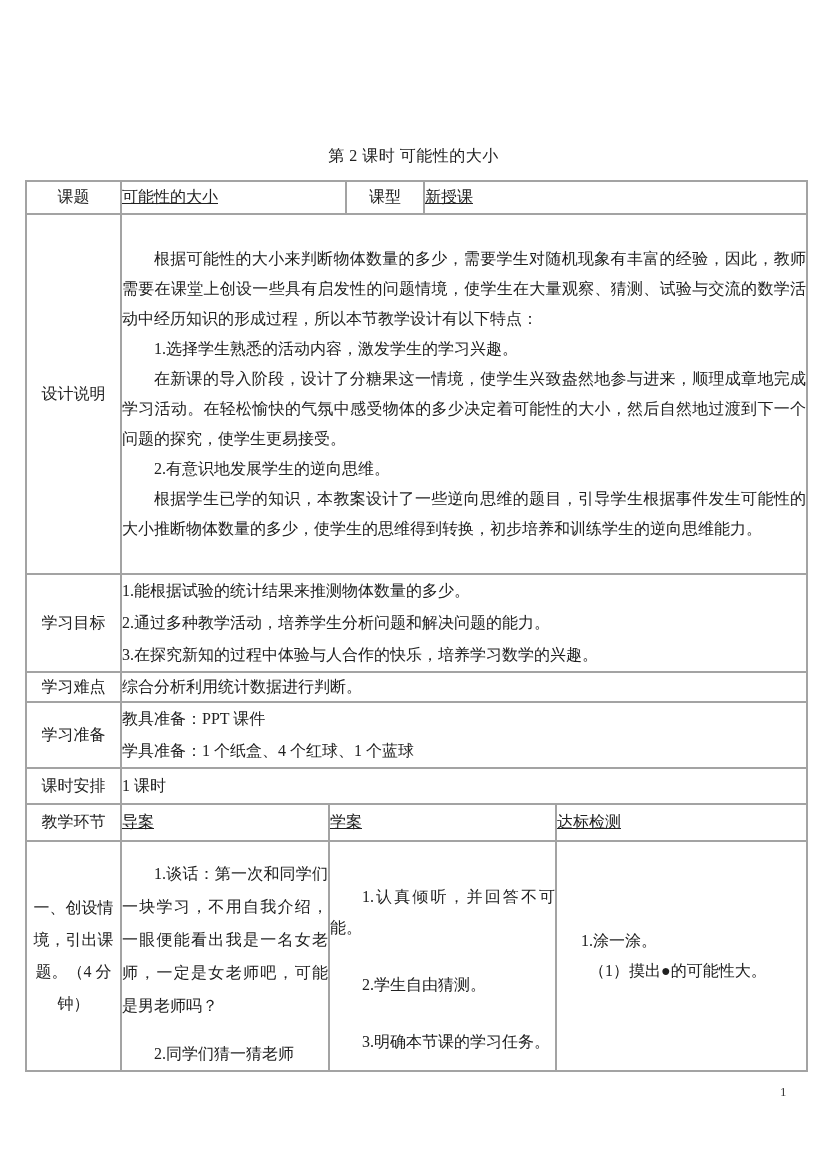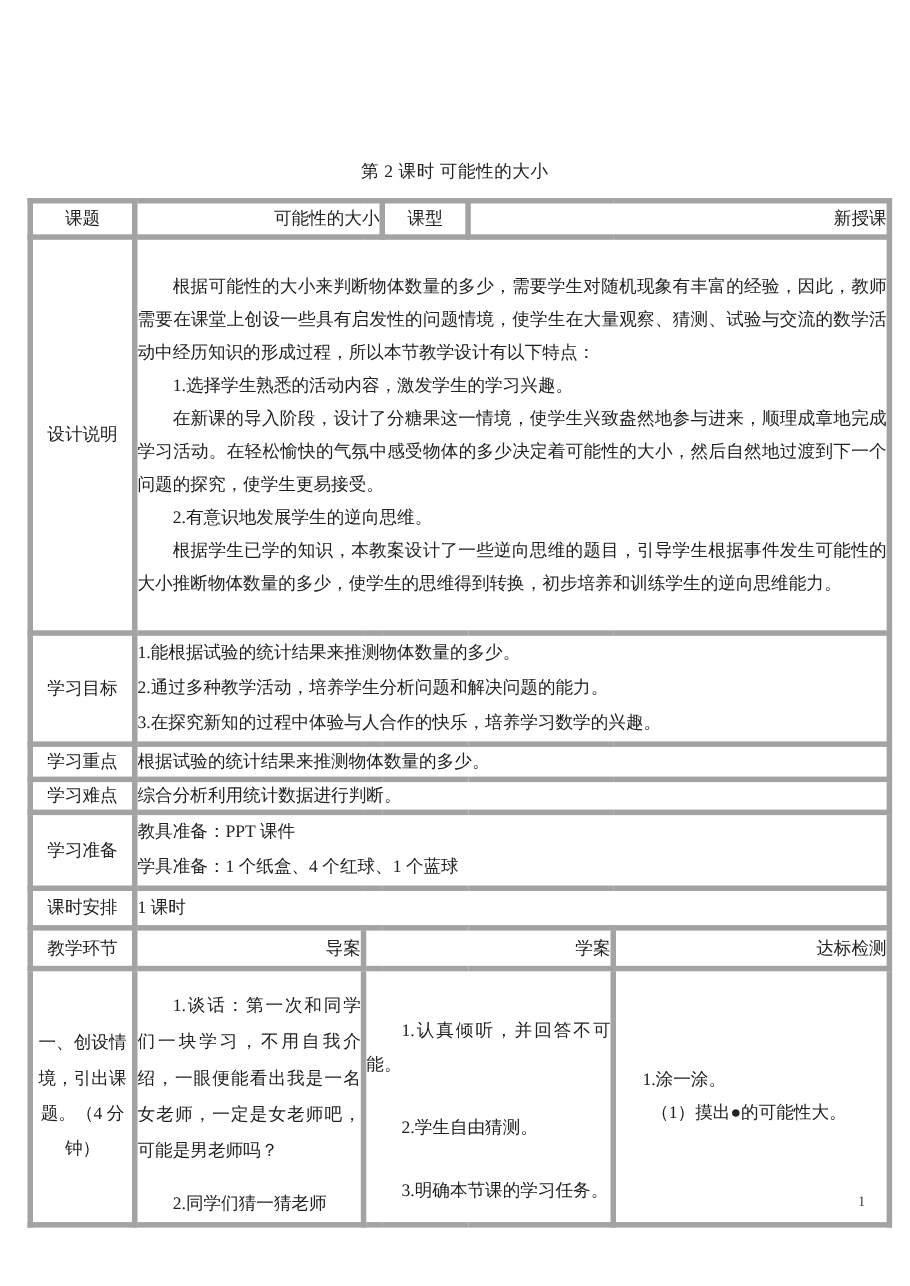--- a/index.html
+++ b/index.html
@@ -21,26 +21,26 @@
   }
   table.lesson{
     position:absolute;
     top:180px;left:25px;
     width:781px;
     border-collapse:collapse;
     table-layout:fixed;
     font-size:16px;
   }
   table.lesson td{
-    border:5px solid #a3a3a3;
+    border:2px solid #a3a3a3;
     padding:0;
     vertical-align:middle;
     overflow:hidden;
   }
-  .c{text-align:right;}
+  .c{text-align:left;text-decoration:underline;}
   .lbl{text-align:center;font-size:16px;}
   p{margin:0;}
   .design-content{line-height:30px;text-align:justify;padding:2px 10px;}
   .design-content p{text-indent:2em;}
   .obj-content{line-height:32px;padding:0 10px;}
   .single-content{padding:0 10px;}
   .prep-content{line-height:32px;padding:0 10px;}
   .stage-cell{text-align:center;line-height:32px;padding:0 9px;}
   .guide-cell{vertical-align:top;padding:5px 5px 0 6px;line-height:33px;text-align:justify;}
   .guide-cell p{text-indent:2em;margin-top:15px;}
@@ -94,24 +94,20 @@
 
     <tr style="height:97px">
       <td class="lbl">学习目标</td>
       <td colspan="5" class="obj-content">
         <p>1.能根据试验的统计结果来推测物体数量的多少。</p>
         <p>2.通过多种教学活动，培养学生分析问题和解决问题的能力。</p>
         <p>3.在探究新知的过程中体验与人合作的快乐，培养学习数学的兴趣。</p>
       </td>
     </tr>
 
-    <tr style="height:32px">
-      <td class="lbl">学习重点</td>
-      <td colspan="5" class="single-content">根据试验的统计结果来推测物体数量的多少。</td>
-    </tr>
 
     <tr style="height:30px">
       <td class="lbl">学习难点</td>
       <td colspan="5" class="single-content">综合分析利用统计数据进行判断。</td>
     </tr>
 
     <tr style="height:65px">
       <td class="lbl">学习准备</td>
       <td colspan="5" class="prep-content">
         <p>教具准备：PPT 课件</p>

